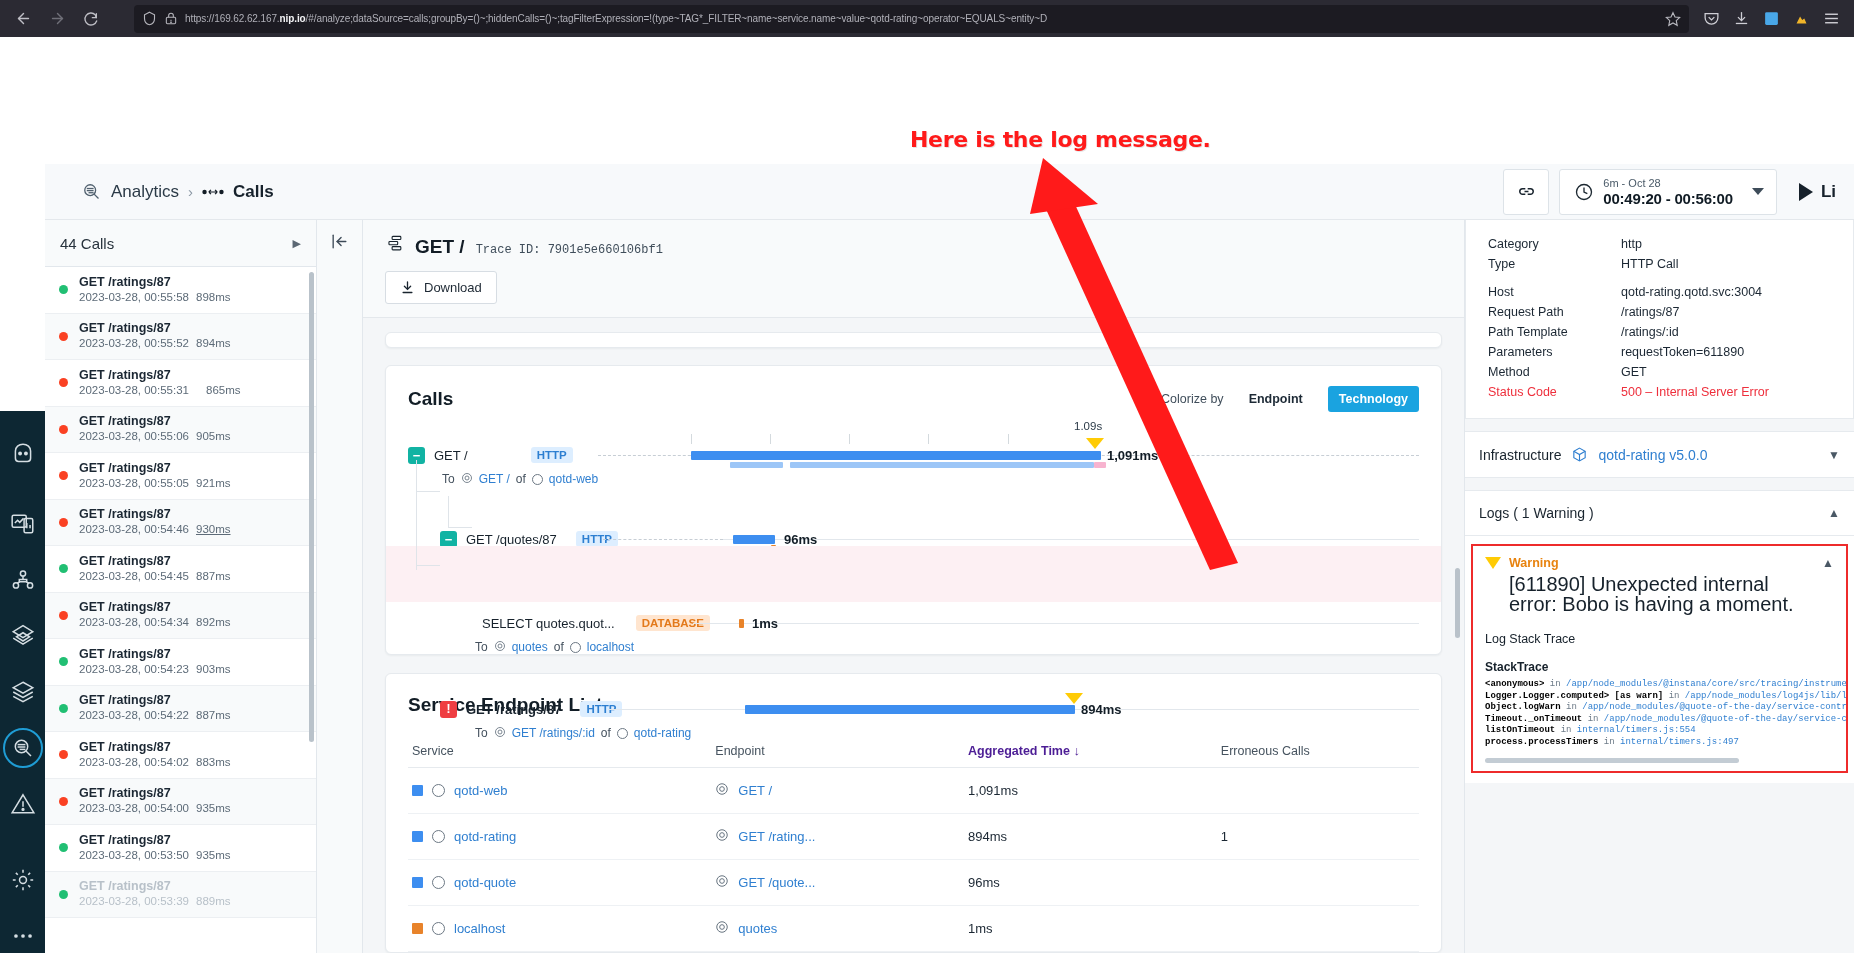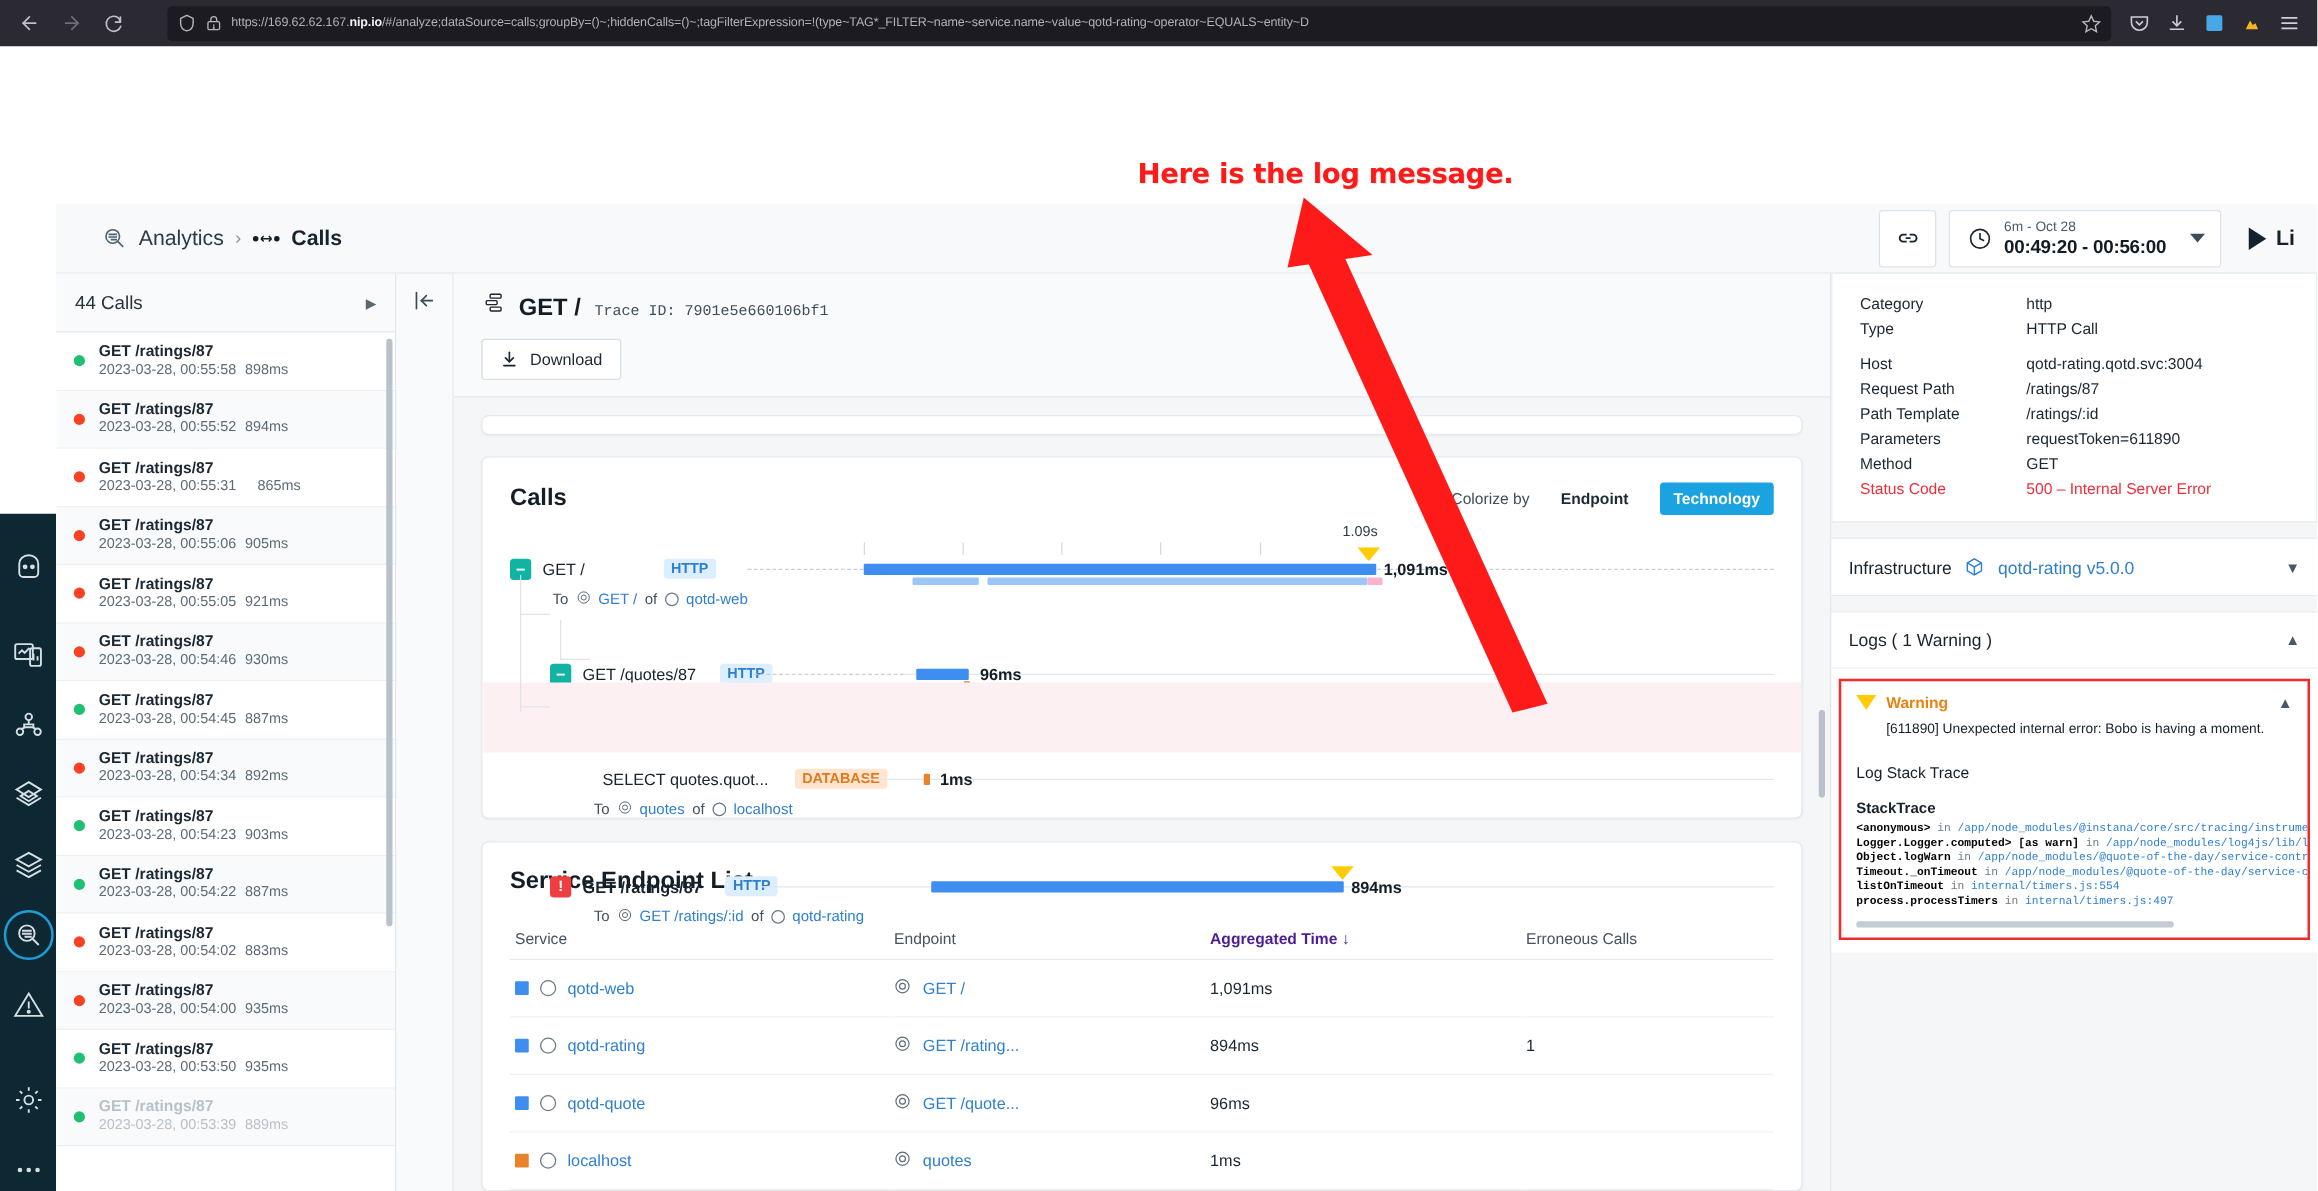--- a/index.html
+++ b/index.html
@@ -181,21 +181,21 @@
   .rp-sec .t { font-size:14px; color:#19242e; }
   .rp-sec .chev { margin-left:auto; color:#4a5865; font-size:12px; }
   .infra-link { color:#2f7fd0; font-size:14px; text-decoration:none; }
   .hex { width:17px;height:17px; display:inline-block; }
 
   .logbox { border: 2px solid #ee2b2b; background:#fff; margin: 0 6px; }
   .log-head { display:flex; align-items:center; gap:8px; padding: 10px 12px 4px 12px; }
   .wtri { width:0;height:0;border-left:8px solid transparent;border-right:8px solid transparent;
           border-top:12px solid #ffcb05; }
   .warn-lbl { color:#e8830f; font-size:12.5px; font-weight:700; }
-  .log-msg { font-size:11px; color:#16212b; padding: 0 30px 12px 36px; line-height:20px; }
+  .log-msg { font-size:20px; color:#16212b; padding: 0 30px 12px 36px; line-height:20px; }
   .log-sub { font-size:12.5px; color:#16212b; padding: 6px 12px 4px 12px; }
   .stk-title { font-size:12px; font-weight:700; color:#16212b; padding: 10px 12px 5px 12px; }
   .stk { font-family:"Liberation Mono", monospace; font-size:9px; line-height:11.5px;
          padding: 0 12px 8px 12px; white-space: nowrap; overflow:hidden; }
   .stk b { color:#000; }
   .stk i { color:#6d7b88; font-style:normal; }
   .stk span.p { color:#2f7fd0; }
   .stk-scroll { height:5px; background:#c3ccd4; margin: 2px 12px 8px 12px; border-radius:3px; width: 68%; }
 
   
@@ -453,21 +453,21 @@
               <span class="dot" style="background: rgb(250, 65, 35);"></span>
               <div class="call-text">
                 <div class="l1">GET /ratings/87</div>
                 <div class="l2"><span>2023-03-28, 00:55:05</span><span style="margin-left: 7px; margin-top: 16px;">921ms</span></div>
               </div>
             </div>
             <div class="call-item alt">
               <span class="dot" style="background: rgb(250, 65, 35);"></span>
               <div class="call-text">
                 <div class="l1">GET /ratings/87</div>
-                <div class="l2"><span>2023-03-28, 00:54:46</span><span style="margin-left: 7px;">930ms</span></div>
+                <div class="l2"><span>2023-03-28, 00:54:46</span><span style="margin-left: 7px; text-decoration: underline;">930ms</span></div>
               </div>
             </div>
             <div class="call-item">
               <span class="dot" style="background: rgb(33, 191, 115);"></span>
               <div class="call-text">
                 <div class="l1">GET /ratings/87</div>
                 <div class="l2"><span>2023-03-28, 00:54:45</span><span style="margin-left: 7px;">887ms</span></div>
               </div>
             </div>
             <div class="call-item alt">

